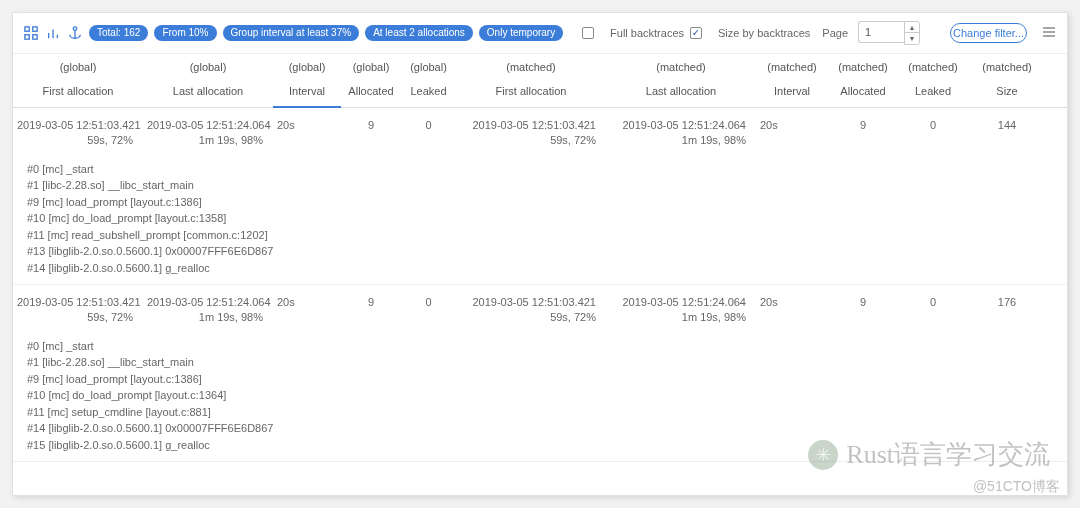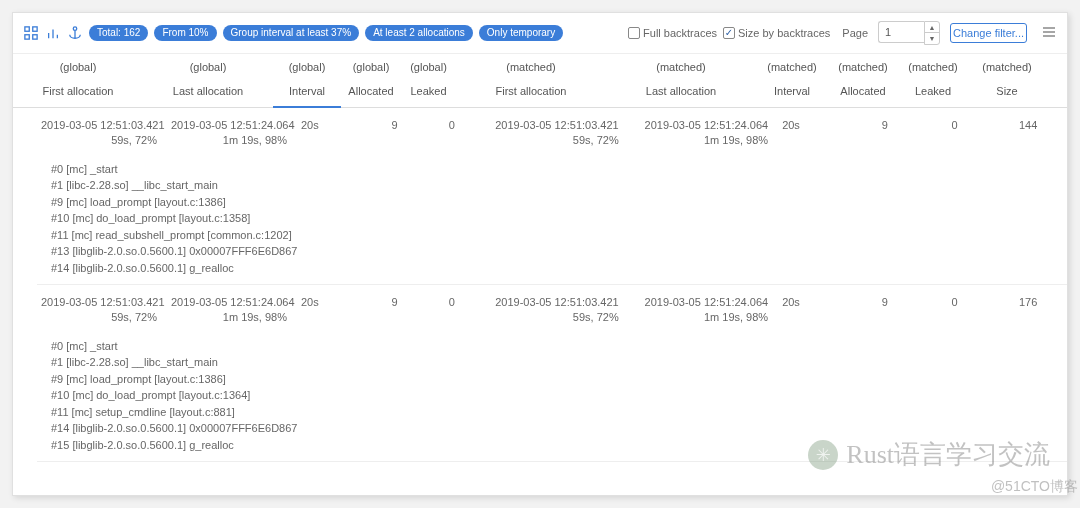--- a/index.html
+++ b/index.html
@@ -38,21 +38,21 @@
   .badge {
     background:#3b7dd8;
     color:#fff;
     border-radius:9px;
     padding:1px 8px;
     font-size:10px;
     line-height:14px;
     white-space:nowrap;
   }
   .spacer { flex:1; }
-  .chk { display:flex; align-items:flex-end; gap:3px; }
+  .chk { display:flex; align-items:flex-end; gap:16px; }
   .chk-box {
     width:12px; height:12px; border:1px solid #888; border-radius:2px;
     display:flex; align-items:center; justify-content:center;
     font-size:10px; line-height:10px; color:#2c5fa5;
   }
   .chk-box.checked::after { content:"✓"; }
   .page-label { margin-left:6px; }
   .page-input {
     display:flex; align-items:stretch; margin-left:4px;
   }
@@ -66,22 +66,22 @@
     overflow:hidden;
   }
   .spin div {
     width:14px; height:11px; font-size:7px; line-height:11px;
     text-align:center; color:#666; border-bottom:1px solid #ccc;
     cursor:pointer;
   }
   .spin div:last-child { border-bottom:none; }
   .filter-btn {
     border:1px solid #3b7dd8; color:#3b7dd8; background:#fff;
-    border-radius:3px; padding:3px 2px; font-size:11px;
-    margin-left:4px; cursor:pointer;
+    border-radius:10px; padding:3px 2px; font-size:11px;
+    margin-left:24px; cursor:pointer;
   }
   .menu-icon { margin-left:8px; color:#888; }
   .menu-icon svg { width:16px; height:16px; stroke:#888; stroke-width:1.5; fill:none; }
 
   
   .thead {
     display:flex;
     border-bottom:1px solid #ddd;
     font-size:11px;
     color:#555;
@@ -101,21 +101,21 @@
   .c-gi { width:68px; }
   .c-gal { width:60px; }
   .c-gle { width:55px; }
   .c-ma { width:150px; }
   .c-ml { width:150px; }
   .c-mi { width:72px; }
   .c-mal { width:70px; }
   .c-mle { width:70px; }
   .c-ms { width:78px; }
 
-  .tbody { flex:1; overflow:auto;margin-left:24px; }
+  .tbody { flex:1; overflow:auto; }
   .row {
     border-bottom:1px solid #eee;
     padding-bottom:6px;
   }
   .row-top {
     display:flex;
     padding-top:4px;
   }
   .td { font-size:11px; color:#666; }
   .td .line1 { white-space:nowrap; }
@@ -139,21 +139,21 @@
     font-family:"SimSun","Microsoft YaHei",serif;
     display:flex; align-items:center; gap:8px;
   }
   .watermark1 .wm-icon {
     width:30px; height:30px; border-radius:50%;
     background:rgba(120,150,120,0.4);
     display:flex; align-items:center; justify-content:center;
     color:rgba(255,255,255,0.7); font-size:18px;
   }
   .watermark2 {
-    position:absolute; right:2px; bottom:12px;
+    position:absolute; right:20px; bottom:12px;
     font-size:14px; color:rgba(150,150,150,0.6);
   }
 </style>
 </head>
 <body>
 
 <div class="panel">
 
   <div class="toolbar">
     <span class="ticon">

